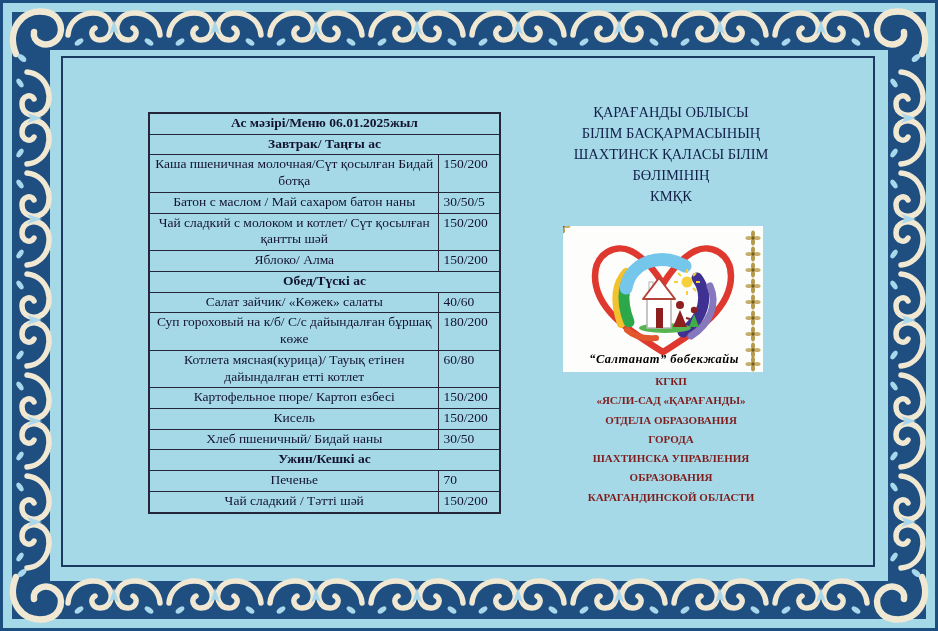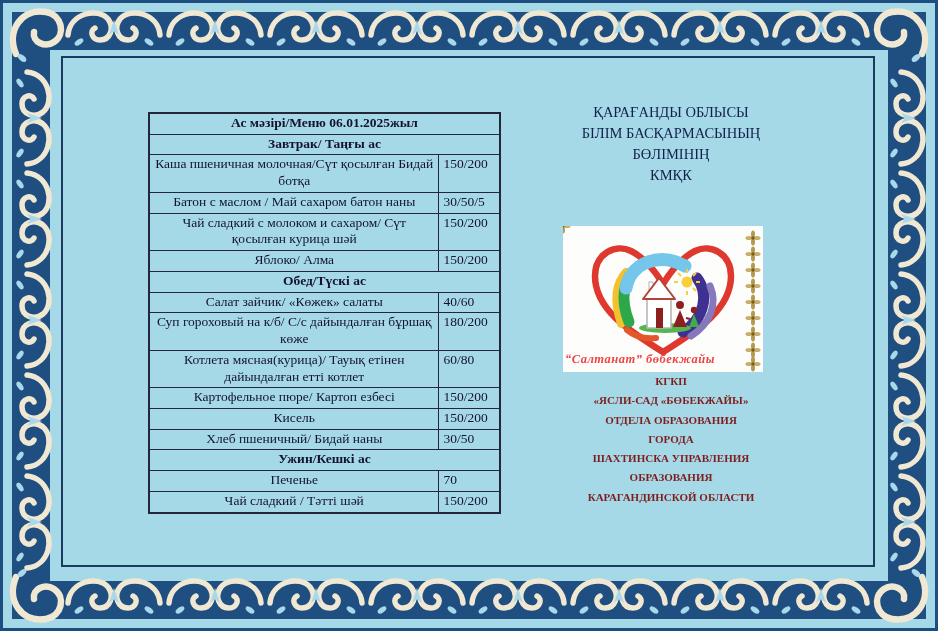--- a/index.html
+++ b/index.html
@@ -36,22 +36,22 @@
     text-align:center; font-weight:bold; font-size:11px;
     line-height:19.3px; color:#7f1d1d;
   }
   .logo-box {
     position:absolute; left:563px; top:226px; width:200px; height:146px;
     background:#fdfdfc;
   }
   .logo-box svg { position:absolute; left:0; top:0; }
   .logo-caption {
     position:absolute; left:2px; right:24px; bottom:5px;
-    text-align:left; font-weight:bold; font-style:italic;
-    font-size:12.5px; color:#ef4444; letter-spacing:0.5px;
+    text-align:right; font-weight:bold; font-style:italic;
+    font-size:12.5px; color:#000000; letter-spacing:0.5px;
   }
 </style>
 </head>
 <body>
 
 <div class="page">
 
   <svg class="frame-svg" width="938" height="631" viewBox="0 0 938 631">
     <defs>
       <g id="curlL">
@@ -121,21 +121,21 @@
         </tr>
         <tr>
           <td class="dish">Каша пшеничная молочная/Сүт қосылған Бидай ботқа</td>
           <td class="portion">150/200</td>
         </tr>
         <tr>
           <td class="dish">Батон с маслом / Май сахаром батон наны</td>
           <td class="portion">30/50/5</td>
         </tr>
         <tr>
-          <td class="dish">Чай сладкий с молоком и сахаром/ Сүт қосылған курица шәй</td>
+          <td class="dish">Чай сладкий с молоком и котлет/ Сүт қосылған қантты шәй</td>
           <td class="portion">150/200</td>
         </tr>
         <tr>
           <td class="dish">Яблоко/ Алма</td>
           <td class="portion">150/200</td>
         </tr>
         <tr>
           <td class="center-bold" colspan="2">Обед/Түскі ас</td>
         </tr>
         <tr>
@@ -172,20 +172,21 @@
         <tr>
           <td class="dish">Чай сладкий / Тәтті шәй</td>
           <td class="portion">150/200</td>
         </tr>
       </tbody>
   </table>
 
   <div class="org-header">
       <div>ҚАРАҒАНДЫ ОБЛЫСЫ</div>
       <div>БІЛІМ БАСҚАРМАСЫНЫҢ</div>
+      <div>ШАХТИНСК ҚАЛАСЫ БІЛІМ</div>
       <div>БӨЛІМІНІҢ</div>
       <div>КМҚК</div>
     </div>
 
   <div class="logo-box">
     <svg width="200" height="146" viewBox="0 0 200 146">
       <rect x="0" y="0" width="200" height="146" fill="#fdfdfc"></rect>
 
       <path d="M100,126 C72,108 32,86 32,50 C32,28 52,17 68,25 C80,31 92,45 100,58
                C108,45 120,31 132,25 C148,17 168,28 168,50 C168,86 128,108 100,126 Z" fill="none" stroke="#df382e" stroke-width="6.5" stroke-linejoin="round"></path>
@@ -244,21 +245,21 @@
         <use href="#rosette" transform="translate(190,108)"></use>
         <use href="#rosette" transform="translate(190,124)"></use>
         <use href="#rosette" transform="translate(190,138)"></use>
       </g>
     </svg>
     <div class="logo-caption">“Салтанат” бөбекжайы</div>
   </div>
 
   <div class="org-footer">
       <div>КГКП</div>
-      <div>«ЯСЛИ-САД «БӨБЕКЖАЙЫ»</div>
+      <div>«ЯСЛИ-САД «ҚАРАҒАНДЫ»</div>
       <div>ОТДЕЛА ОБРАЗОВАНИЯ</div>
       <div>ГОРОДА</div>
       <div>ШАХТИНСКА  УПРАВЛЕНИЯ</div>
       <div>ОБРАЗОВАНИЯ</div>
       <div>КАРАГАНДИНСКОЙ ОБЛАСТИ</div>
     </div>
 
 </div>
 
 </body></html>

